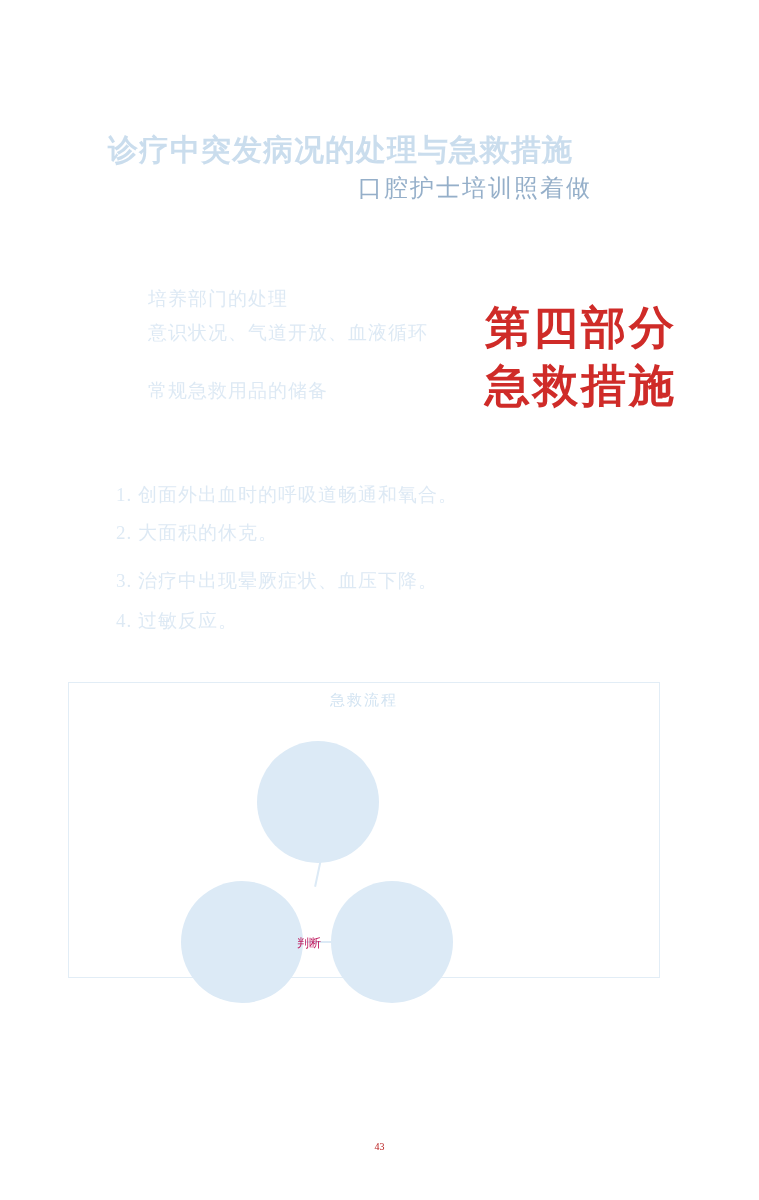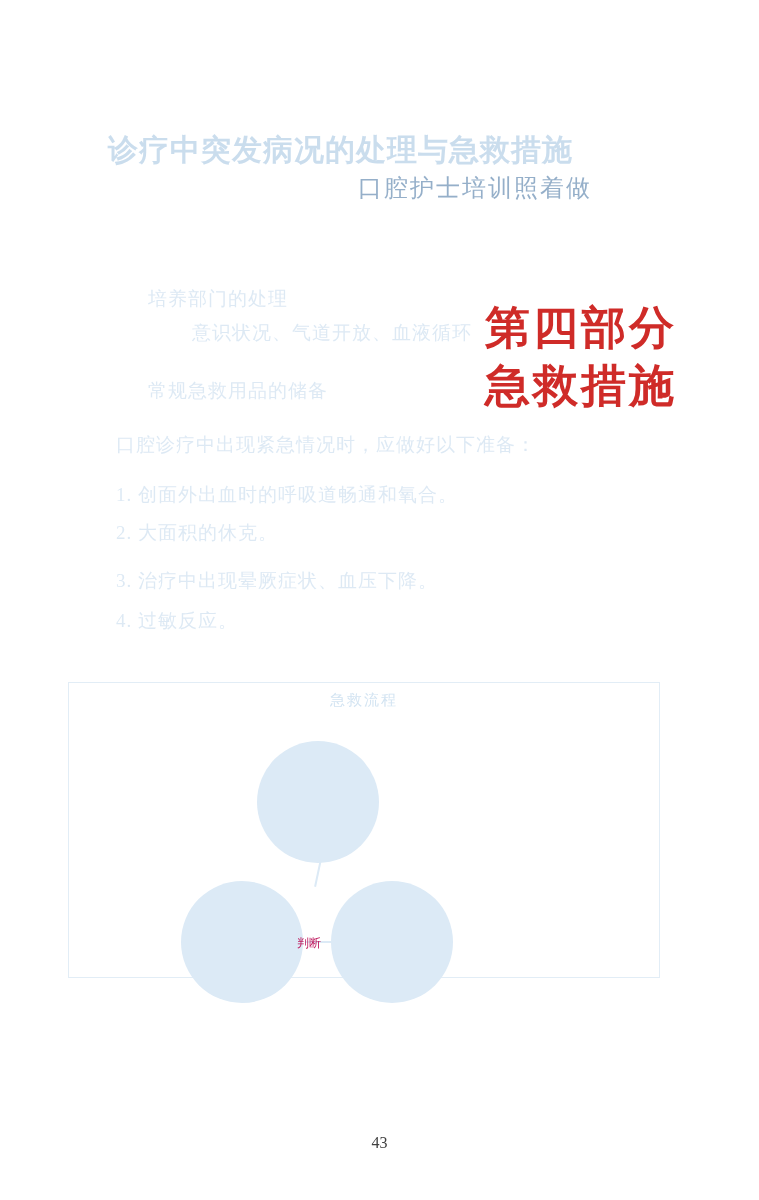--- a/index.html
+++ b/index.html
@@ -43,21 +43,21 @@
     letter-spacing: 2px;
     color: #8aa7c4;
     opacity: 0.9;
   }
   .ghost-line {
     font-size: 19px;
     letter-spacing: 1px;
     color: #c2d8ec;
   }
   .g1 { left: 148px; top: 286px; }
-  .g2 { left: 148px; top: 320px; margin-left: 44px; }
+  .g2 { left: 148px; top: 320px; }
   .g3 { left: 148px; top: 378px; }
   .g4 { left: 116px; top: 432px; }
   .g5 { left: 116px; top: 482px; }
   .g6 { left: 116px; top: 520px; }
   .g7 { left: 116px; top: 568px; text-align: right; }
   .g8 { left: 116px; top: 608px; }
 
   
   .ghost-figure {
     position: absolute;
@@ -113,37 +113,36 @@
     letter-spacing: 3px;
     font-family: "Liberation Serif", "DejaVu Serif", serif;
   }
   .part-heading div { white-space: nowrap; }
 
   .page-number {
     position: absolute;
     left: 50%;
     transform: translateX(-50%);
     bottom: 48px;
-    font-size: 16px;
-    color: #404040;
+    font-size: 10px;
+    color: #b91c1c;
     margin-top: 36px;
   }
 </style>
 </head>
 <body>
 
 <div class="page">
 
   <div class="ghost ghost-title">诊疗中突发病况的处理与急救措施</div>
   <div class="ghost ghost-subtitle">口腔护士培训照着做</div>
 
   <div class="ghost ghost-line g1">培养部门的处理</div>
   <div class="ghost ghost-line g2">意识状况、气道开放、血液循环</div>
   <div class="ghost ghost-line g3">常规急救用品的储备</div>
-  <div class="ghost ghost-line g4">口腔诊疗中出现紧急情况时，应做好以下准备：</div>
   <div class="ghost ghost-line g5">1. 创面外出血时的呼吸道畅通和氧合。</div>
   <div class="ghost ghost-line g6">2. 大面积的休克。</div>
   <div class="ghost ghost-line g7">3. 治疗中出现晕厥症状、血压下降。</div>
   <div class="ghost ghost-line g8">4. 过敏反应。</div>
 
   <div class="ghost-figure">
     <div class="ghost-figure-caption">急救流程</div>
     <div class="ghost-circle gc-top"></div>
     <div class="ghost-circle gc-left"></div>
     <div class="ghost-circle gc-right"></div>

